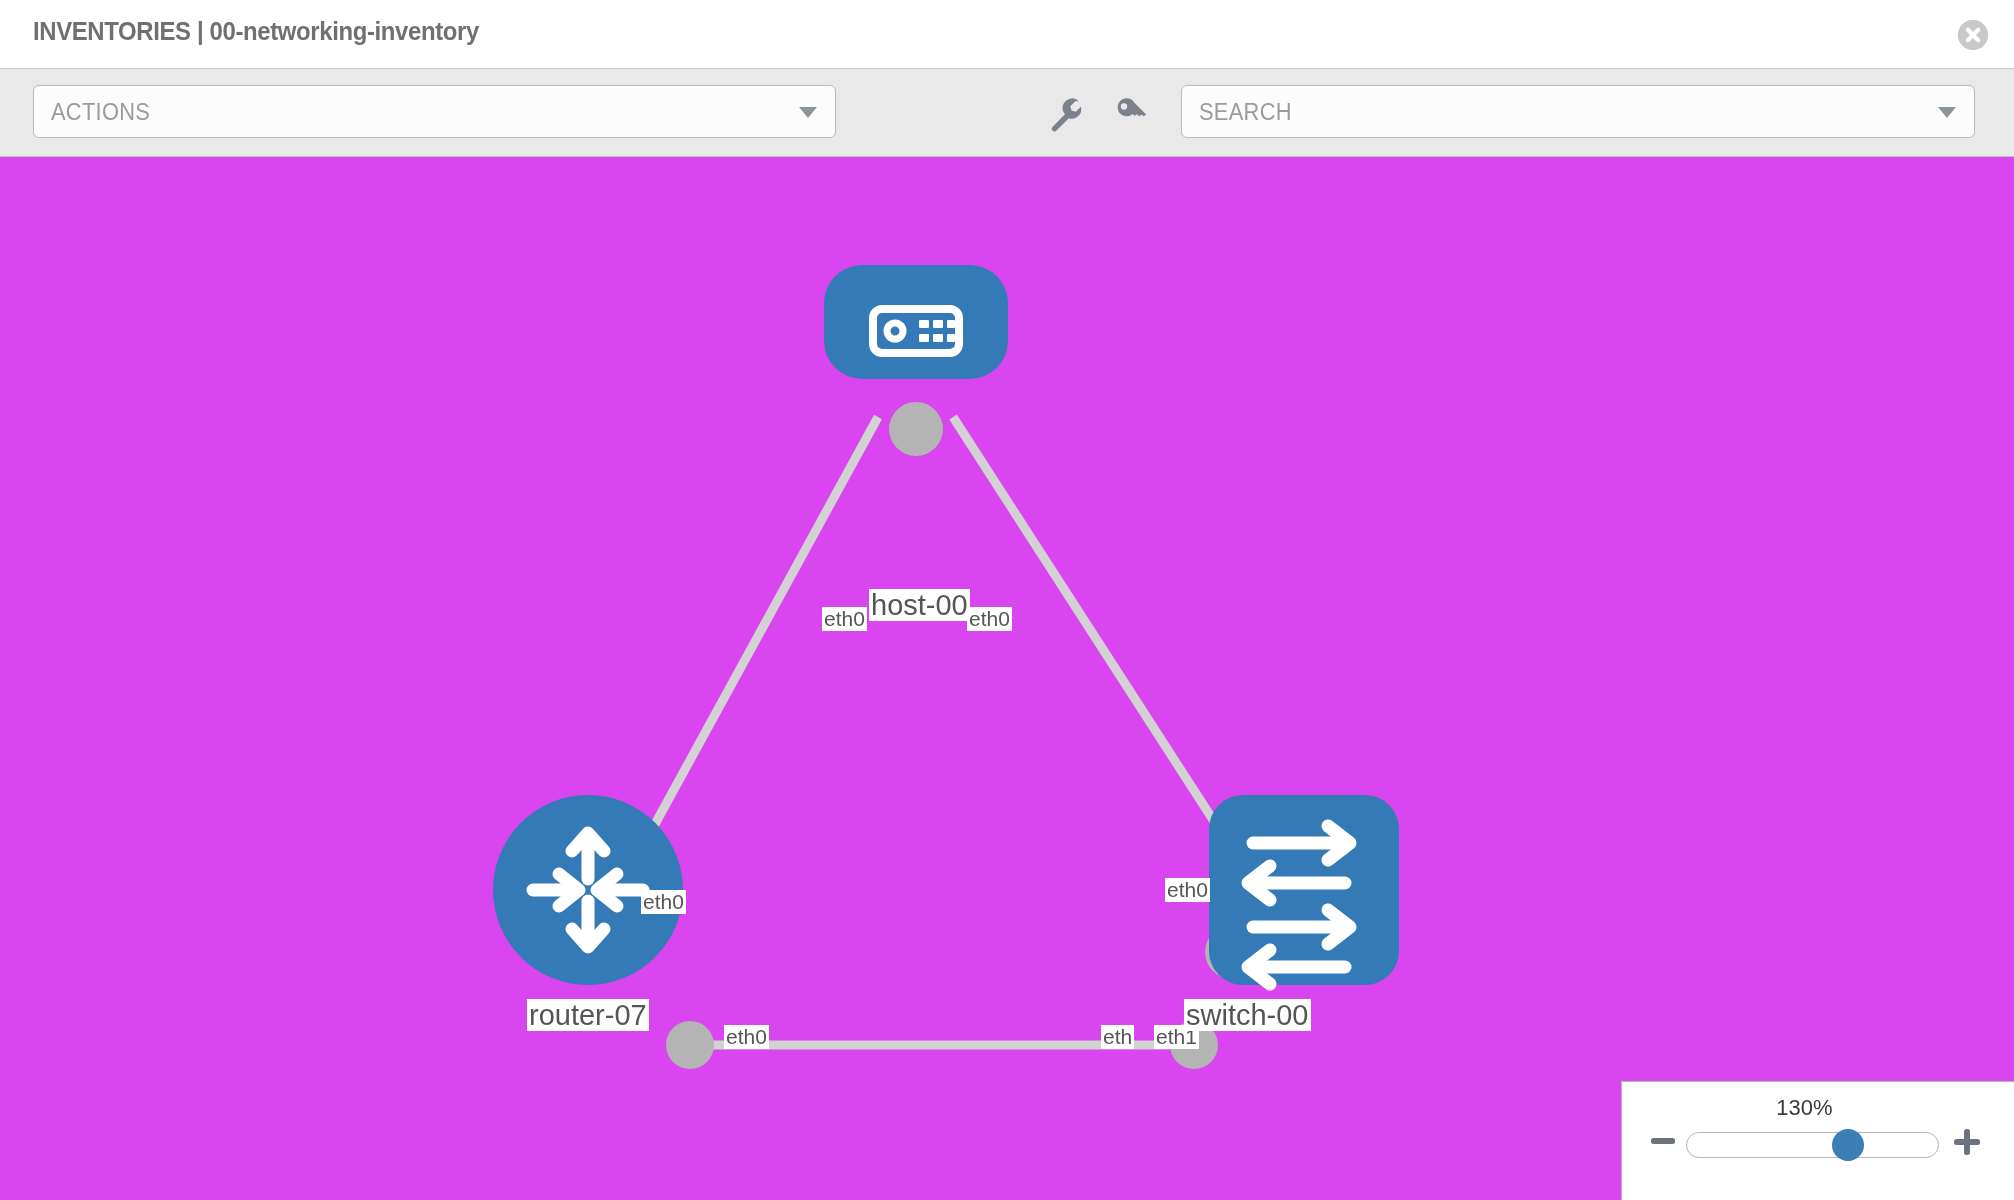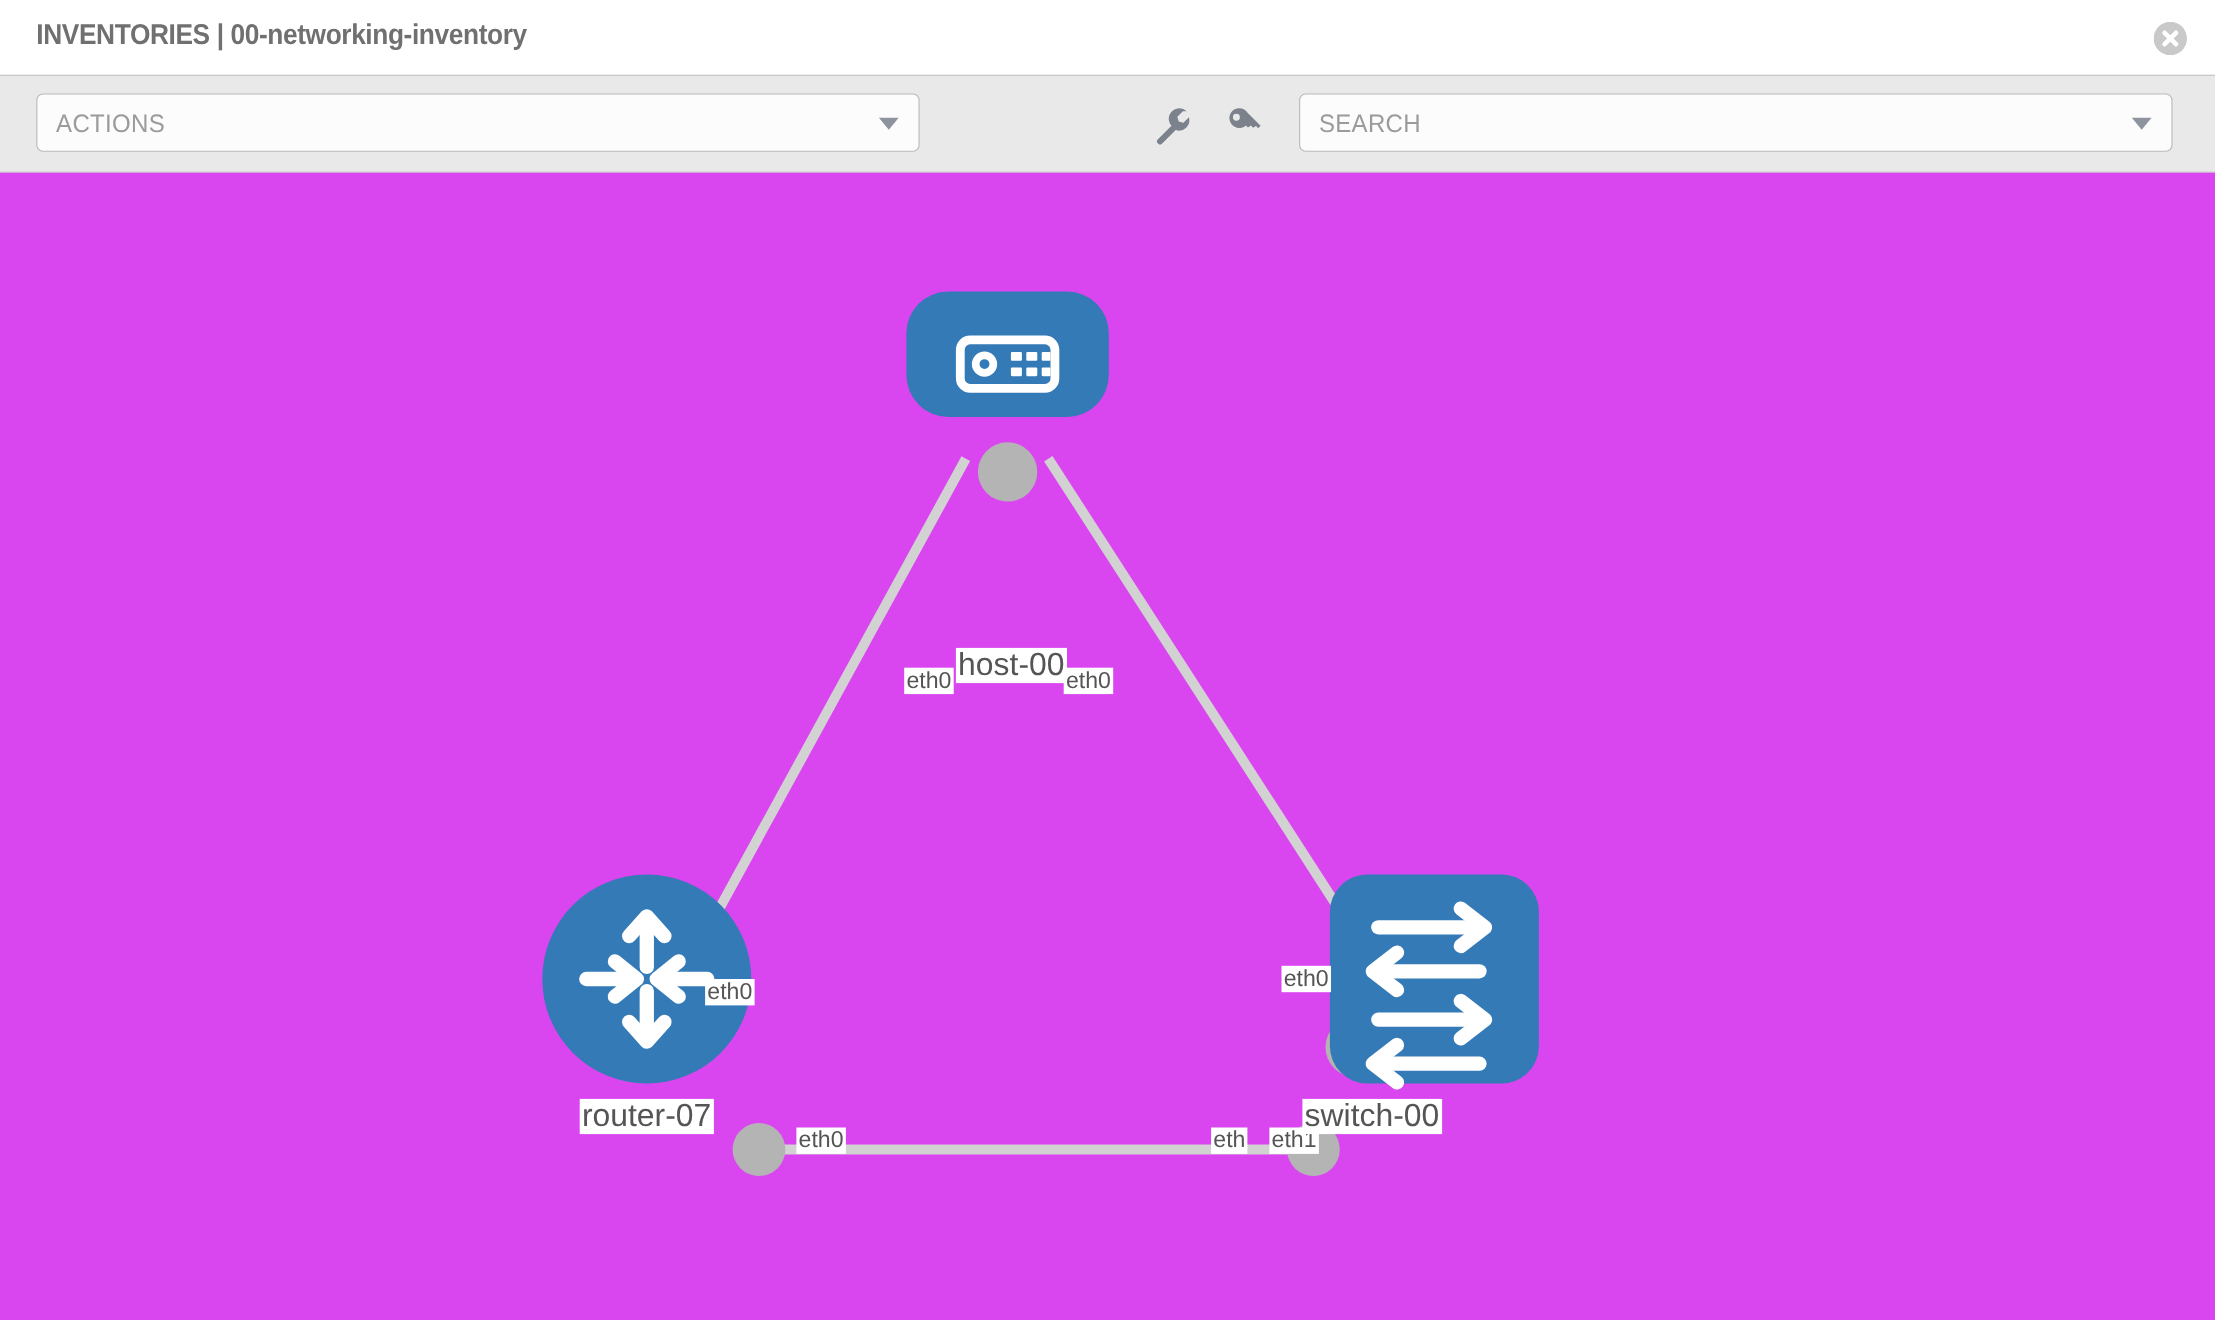--- a/index.html
+++ b/index.html
@@ -337,14 +337,34 @@
 
     <div class="graph-label iface-label" style="left:1101px; top:868px;">eth</div>
 
     <div class="graph-label iface-label" style="left:1122px; top:868px;margin-left:32px;">eth1</div>
 
     <div class="graph-label node-label" style="left:527px; top:842px;">router-07</div>
 
     <div class="graph-label node-label" style="left:1184px; top:842px;">switch-00</div>
   </div>
 
+  <div class="zoom-panel">
+    <div class="zoom-level">130%</div>
+
+    <div class="zoom-minus">
+      <svg width="26" height="26" viewBox="0 0 26 26">
+        <rect x="1" y="10" width="24" height="6" rx="2.5" fill="currentColor"></rect>
+      </svg>
+    </div>
+
+    <div class="zoom-track">
+      <div class="zoom-knob"></div>
+    </div>
+
+    <div class="zoom-plus">
+      <svg width="28" height="28" viewBox="0 0 28 28">
+        <rect x="1" y="11" width="26" height="6" rx="2.5" fill="currentColor"></rect>
+        <rect x="11" y="1" width="6" height="26" rx="2.5" fill="currentColor"></rect>
+      </svg>
+    </div>
+  </div>
 
 </div>
 
 </body></html>

